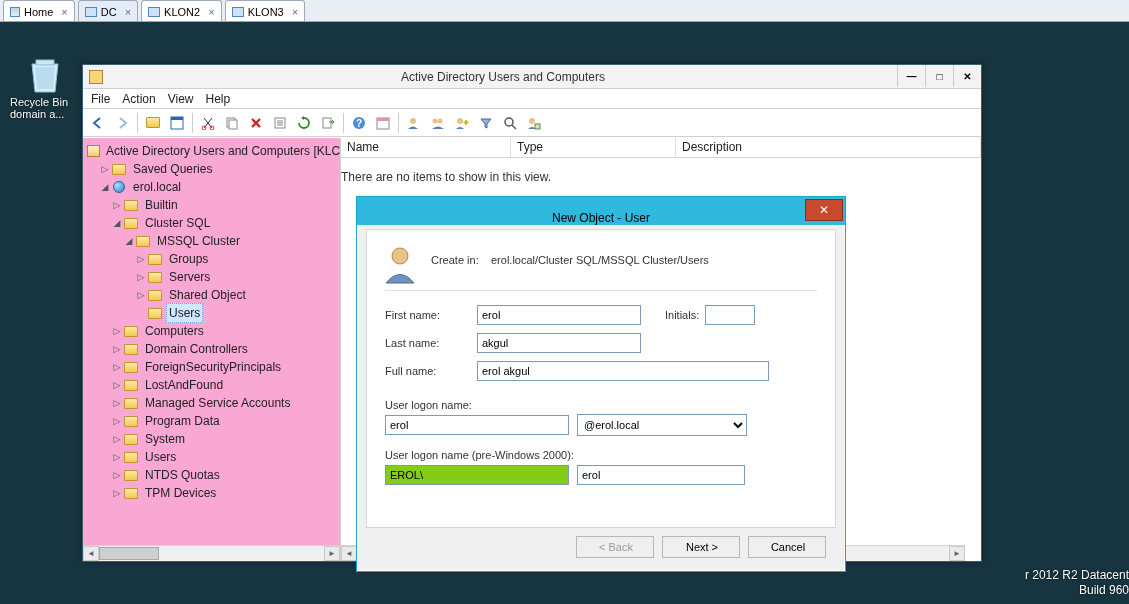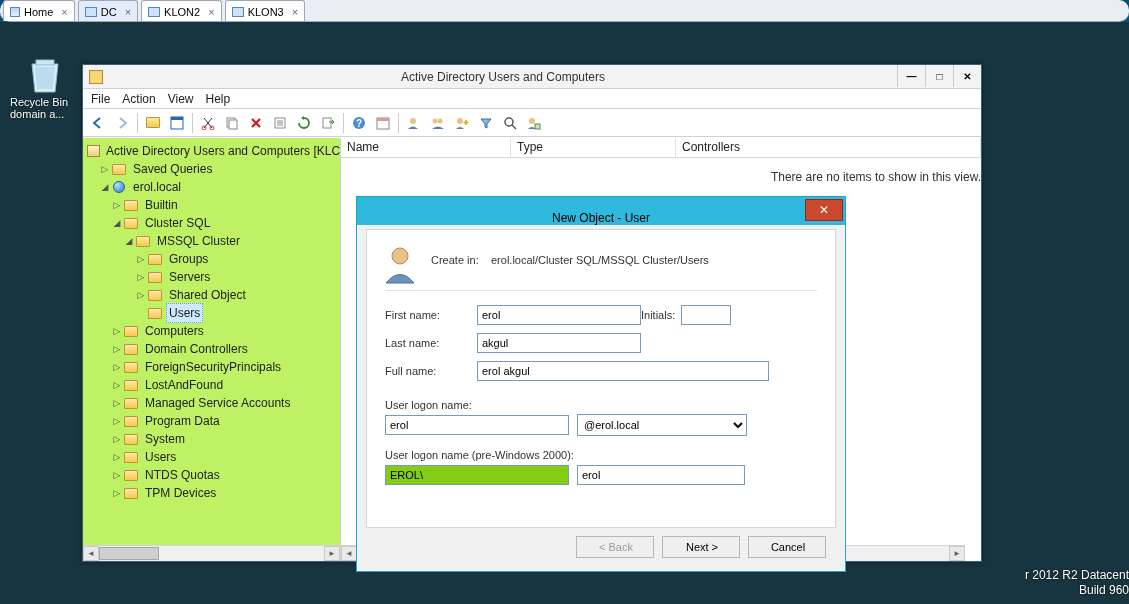--- a/index.html
+++ b/index.html
@@ -1,18 +1,18 @@
 <!DOCTYPE html>
 <html><head>
 <meta charset="utf-8">
 <style>
 * { box-sizing: border-box; font-family: "Segoe UI", Tahoma, sans-serif; }
 body { margin:0; padding:0; background:#0b4f6c; width:1129px; height:604px; overflow:hidden; position:relative; font-size:12px; color:#000;}
 
-.vtabs { position:absolute; top:0; left:0; right:0; height:22px; background:#e9eef5; border-bottom:1px solid #9ca7b8; display:flex; align-items:flex-end;border-radius:10px;}
+.vtabs { position:absolute; top:0; left:0; right:0; height:22px; background:#e9eef5; border-bottom:1px solid #9ca7b8; display:flex; align-items:flex-end;}
 .vtab { height:21px; background:#fff; border:1px solid #9ca7b8; border-bottom:none; margin-left:3px; padding:2px 6px 0 6px; display:flex; align-items:center; gap:4px; font-size:11px; border-radius:3px 3px 0 0;}
 .vtab.sel { background:#e4ecf7;}
 .vtab .x { color:#668; margin-left:4px; cursor:pointer;}
 .vticon{display:inline-block;width:12px;height:10px;background:#cde1f9;border:1px solid #4e86c7;}
 .vhome{display:inline-block;width:10px;height:10px;background:linear-gradient(#bcd3ec,#e4effb);border:1px solid #4e86c7;}
 
 .desktop { position:absolute; top:22px; left:0; right:0; bottom:0; background:#173540;}
 .deskicon { position:absolute; left:10px; top:32px; width:70px; color:#fff; font-size:11px; text-shadow:0 0 2px #000;}
 .deskicon .bin{width:38px;height:40px;margin:0 auto 2px;position:relative;}
 .deskicon .bin svg{width:38px;height:40px;}
@@ -23,56 +23,56 @@
 .aduc .titlebar .ico{width:14px;height:14px;background:#f7d774;border:1px solid #a9873e;margin-right:6px;}
 .aduc .titlebar .ttxt{flex:1;text-align:center;font-size:12px;color:#333;}
 .aduc .wbtns{display:flex;height:100%;}
 .aduc .wbtn{width:28px;height:22px;display:flex;align-items:center;justify-content:center;border-left:1px solid #ccc;font-size:10px;font-family:Arial;}
 .menubar{height:20px;display:flex;align-items:center;gap:12px;padding:0 8px;border-bottom:1px solid #d0d0d0;font-size:12px;color:#222;}
 .menubar span{cursor:default;}
 .toolbar{height:28px;display:flex;align-items:center;gap:2px;padding:0 4px;border-bottom:1px solid #d0d0d0;}
 .tbtn{width:22px;height:22px;display:flex;align-items:center;justify-content:center;border:1px solid transparent;border-radius:2px;}
 .tsep{width:1px;height:20px;background:#ccc;margin:0 2px;}
 .body{position:absolute;top:73px;left:0;right:0;bottom:0;display:flex;}
-.tree{width:258px;border-right:1px solid #d0d0d0;overflow:hidden;background:#bef264;position:relative;}
+.tree{width:258px;border-right:1px solid #d0d0d0;overflow:hidden;background:#f9a8d4;position:relative;}
 .tree .inner{padding:4px 0 4px 4px;line-height:18px;white-space:nowrap;}
 .tn{display:flex;align-items:center;height:18px;}
 .tn .arr{width:12px;text-align:center;color:#555;font-size:9px;cursor:pointer;}
 .tn .icn{width:16px;height:14px;display:flex;align-items:center;justify-content:center;margin-right:3px;}
 .fold{width:14px;height:11px;background:linear-gradient(#ffe9a8,#f3c94e);border:1px solid #bd9631;border-radius:1px;}
 .glb{width:12px;height:12px;border-radius:50%;background:radial-gradient(circle at 30% 30%,#aee1ff,#2b7bc9);border:1px solid #2563a0;}
 .book{width:13px;height:12px;background:linear-gradient(#fff3cf,#e9cf76);border:1px solid #a98633;}
 .tn .lbl{font-size:12px;color:#222;padding:0 3px;}
 .tn.sel .lbl{background:#cde8ff;border:1px dotted #66a6dd;padding:0 2px;}
 .ind{display:inline-block;}
 .tree .hsb{position:absolute;left:0;right:0;bottom:0;height:16px;background:#f0f0f0;border-top:1px solid #d4d4d4;}
 .tree .hsb .track{position:absolute;left:16px;right:16px;top:0;bottom:0;}
 .tree .hsb .thumb{position:absolute;left:0;top:1px;bottom:1px;width:60px;background:#cfcfcf;border:1px solid #a8a8a8;}
 .tree .hsb .ab{position:absolute;top:0;bottom:0;width:16px;background:#eaeaea;border:1px solid #c9c9c9;display:flex;align-items:center;justify-content:center;font-size:8px;color:#666;}
 .list{flex:1;position:relative;}
 .list .hdr{height:20px;display:flex;border-bottom:1px solid #d6d6d6;background:#fff;}
 .list .col{padding:2px 6px;border-right:1px solid #e0e0e0;font-size:12px;color:#222;}
-.list .empty{text-align:right;color:#333;font-size:12px;margin-top:12px;}
+.list .empty{text-align:left;color:#333;font-size:12px;margin-top:12px;}
 .list .hsb{position:absolute;left:0;right:16px;bottom:0;height:16px;background:#f0f0f0;border-top:1px solid #d4d4d4;}
 .list .hsb .ab{position:absolute;top:0;bottom:0;width:16px;background:#eaeaea;border:1px solid #c9c9c9;display:flex;align-items:center;justify-content:center;font-size:8px;color:#666;}
 
 .dlg{position:absolute;left:356px;top:196px;width:490px;height:376px;background:#f0f0f0;border:1px solid #1ca4c9;box-shadow:0 0 0 1px #fff inset;}
 .dlg .bar{height:28px;background:#2fb9df;display:flex;align-items:flex-end;color:#000;position:relative;}
 .dlg .bar .t{flex:1;text-align:center;font-size:12px;}
 .dlg .bar .close{position:absolute;right:2px;top:2px;width:38px;height:22px;background:#c9492f;color:#fff;display:flex;align-items:center;justify-content:center;font-family:Arial;font-size:12px;border:1px solid #8e2c17;}
 .dlg .content{position:absolute;top:28px;left:5px;right:5px;bottom:5px;background:#f0f0f0;}
 .dlg .panel{position:absolute;top:4px;left:4px;right:4px;bottom:38px;background:#fff;border:1px solid #d6d6d6;padding:14px 18px 10px 18px;}
 .dlg .usericn{width:34px;height:40px;position:absolute;left:16px;top:14px;}
 .dlg .createin{position:absolute;left:64px;top:24px;font-size:11px;color:#333;}
 .dlg .createpath{position:absolute;left:124px;top:24px;font-size:11px;color:#333;}
 .dlg .sep{position:absolute;left:18px;right:18px;top:60px;height:1px;background:#e0e0e0;}
 .row{position:absolute;left:18px;right:18px;display:flex;align-items:center;font-size:11px;color:#333;height:22px;}
 .row label{width:92px;}
 .row input[type=text]{height:20px;border:1px solid #7a9ab8;padding:0 4px;font-size:11px;background:#fff;}
-.row .ilab{margin-right:6px;}
+.row .ilab{margin-left:24px;margin-right:6px;}
 select{height:22px;border:1px solid #7a9ab8;font-size:11px;background:#fff;padding:0 2px;}
 .dlg .btns{position:absolute;left:4px;right:4px;bottom:4px;height:30px;display:flex;justify-content:flex-end;align-items:center;gap:8px;padding-right:10px;background:#f0f0f0;}
 .dlg .btns button{width:78px;height:22px;font-size:11px;background:#efefef;border:1px solid #b7b7b7;}
 .dlg .btns button:disabled{color:#9a9a9a;}
 button{font-family:inherit;padding-left:8px;}
 </style>
 </head>
 <body>
 
 <div class="vtabs">
@@ -417,21 +417,21 @@
         <div class="track">
             <div class="thumb"></div>
           </div>
         <div class="ab" style="right:0">►</div>
       </div>
     </div>
     <div class="list">
       <div class="hdr">
         <div class="col" style="width:170px">Name</div>
         <div class="col" style="width:165px">Type</div>
-        <div class="col" style="flex:1">Controllers</div>
+        <div class="col" style="flex:1">Description</div>
       </div>
       <div class="empty">There are no items to show in this view.</div>
       <div class="hsb">
         <div class="ab" style="left:0">◄</div>
         <div class="ab" style="right:0">►</div>
       </div>
     </div>
   </div>
 </div>
 

